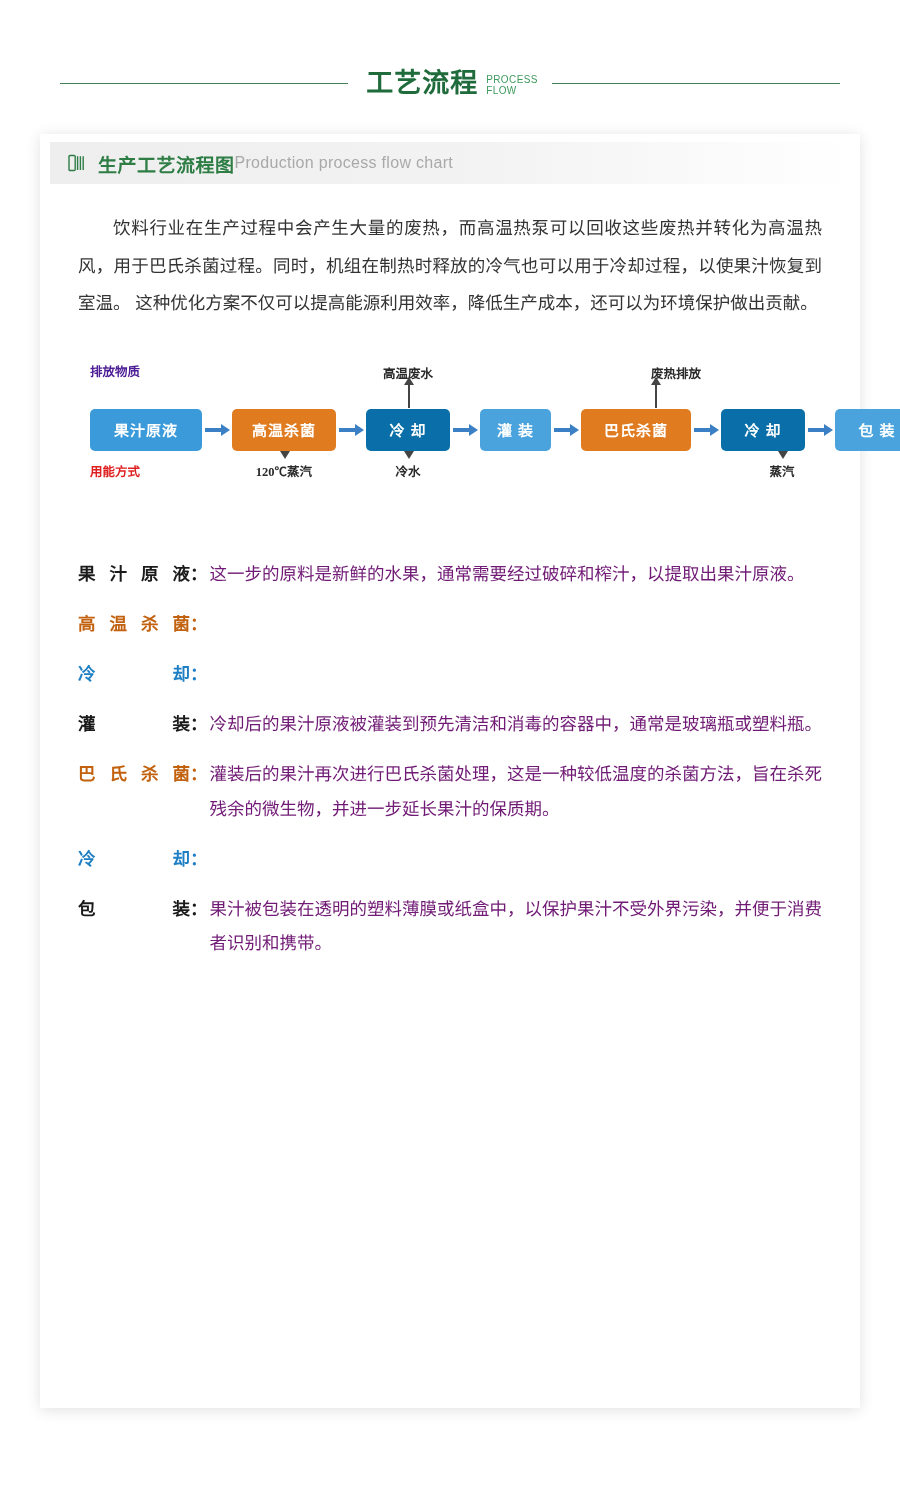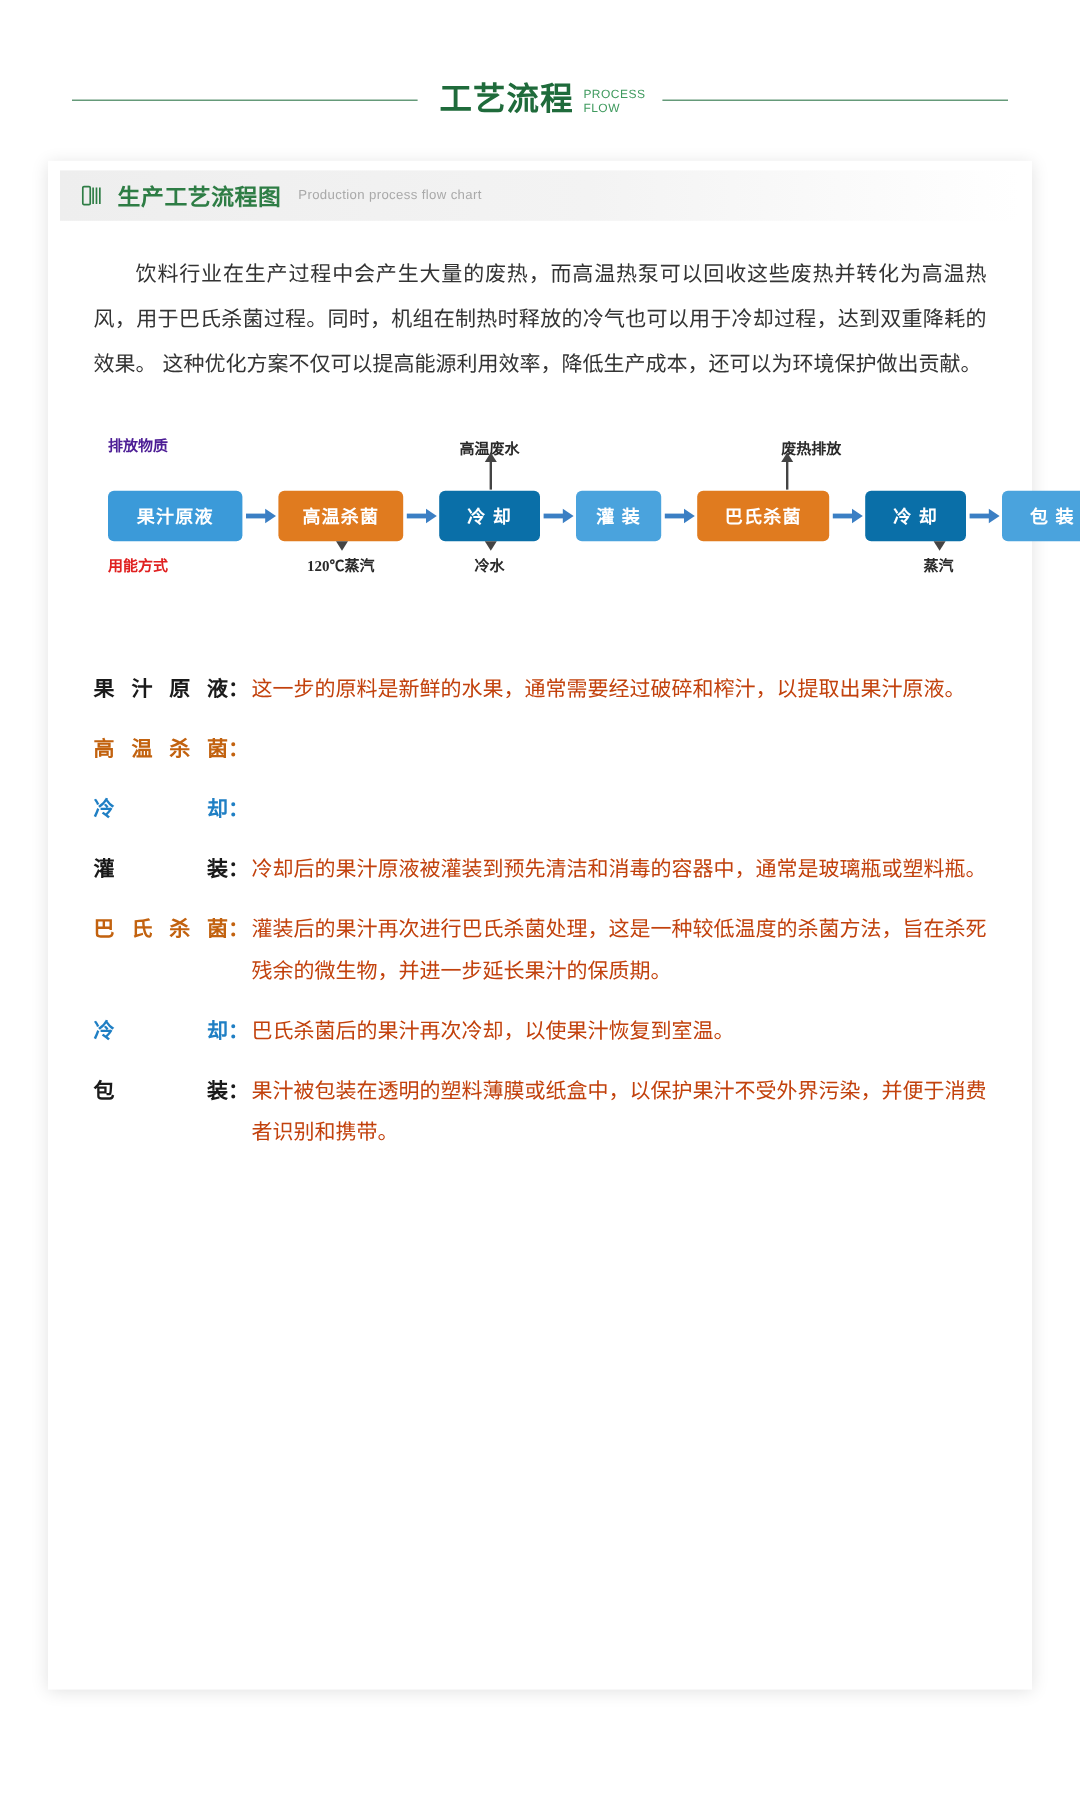--- a/index.html
+++ b/index.html
@@ -81,22 +81,21 @@
     align-items: center;
     justify-content: center;
   }
   .bar-title {
     font-size: 19px;
     font-weight: bold;
     color: #2e7d45;
     letter-spacing: .5px;
   }
   .bar-sub {
-    margin-left: 14px;
-    font-size: 11px;
+    font-size: 16px;
     color: #a9a9a9;
     letter-spacing: .3px;
   }
 
   
   .intro {
     margin: 26px 38px 0 38px;
     font-size: 17.5px;
     line-height: 2.15;
     color: #333;
@@ -212,21 +211,21 @@
   .step-colon {
     flex: 0 0 14px;
     font-size: 17.5px;
     font-weight: bold;
     line-height: 1.95;
   }
   .step-desc {
     flex: 1 1 auto;
     font-size: 17.5px;
     line-height: 1.95;
-    color: #c2410c;
+    color: #701a75;
     text-align: justify;
     padding-left: 2px;
   }
 </style>
 </head>
 <body>
 
 <div class="page-header">
   <div class="hdr-rule left"></div>
   <div class="hdr-title-zh">工艺流程</div>
@@ -245,21 +244,21 @@
         <rect x="2" y="2.5" width="6.2" height="15" rx="1" fill="none" stroke="#2e7d45" stroke-width="1.4"></rect>
         <line x1="10.6" y1="3.2" x2="10.6" y2="17" stroke="#2e7d45" stroke-width="1.4"></line>
         <line x1="13.4" y1="3.2" x2="13.4" y2="17" stroke="#2e7d45" stroke-width="1.4"></line>
         <line x1="16.2" y1="3.2" x2="16.2" y2="17" stroke="#2e7d45" stroke-width="1.4"></line>
       </svg>
     </span>
     <span class="bar-title">生产工艺流程图</span>
     <span class="bar-sub">Production process flow chart</span>
   </div>
 
-  <p class="intro">饮料行业在生产过程中会产生大量的废热，而高温热泵可以回收这些废热并转化为高温热风，用于巴氏杀菌过程。同时，机组在制热时释放的冷气也可以用于冷却过程，达到双重降耗的效果。 这种优化方案不仅可以提高能源利用效率，降低生产成本，还可以为环境保护做出贡献。</p>
+  <p class="intro">饮料行业在生产过程中会产生大量的废热，而高温热泵可以回收这些废热并转化为高温热风，用于巴氏杀菌过程。同时，机组在制热时释放的冷气也可以用于冷却过程，以使果汁恢复到室温。 这种优化方案不仅可以提高能源利用效率，降低生产成本，还可以为环境保护做出贡献。</p>
 
   <div class="flow-wrap">
     <div class="lbl blue" id="lbl-emission" style="left:50px; top:4px;">排放物质</div>
     <div class="lbl red" id="lbl-energy" style="left:50px; top:104px;">用能方式</div>
     <div class="flow-row" id="flow-row">
         <div class="node" style="background: rgb(59, 154, 217); width: 112px;">果汁原液</div>
         <div class="arrow">
           <span class="shaft" style="background: rgb(59, 127, 196);"></span>
           <span class="head" style="border-left-color: rgb(59, 127, 196);"></span>
         </div>
@@ -324,21 +323,20 @@
         <div class="step-desc">冷却后的果汁原液被灌装到预先清洁和消毒的容器中，通常是玻璃瓶或塑料瓶。</div>
       </div>
       <div class="step">
         <div class="step-term" style="color: rgb(194, 98, 15);">巴氏杀菌</div>
         <div class="step-colon" style="color: rgb(194, 98, 15);">：</div>
         <div class="step-desc">灌装后的果汁再次进行巴氏杀菌处理，这是一种较低温度的杀菌方法，旨在杀死残余的微生物，并进一步延长果汁的保质期。</div>
       </div>
       <div class="step">
         <div class="step-term" style="color: rgb(31, 127, 196);">冷却</div>
         <div class="step-colon" style="color: rgb(31, 127, 196);">：</div>
-        <div class="step-desc">巴氏杀菌后的果汁再次冷却，以使果汁恢复到室温。</div>
       </div>
       <div class="step">
         <div class="step-term" style="color: rgb(26, 26, 26);">包装</div>
         <div class="step-colon" style="color: rgb(26, 26, 26);">：</div>
         <div class="step-desc">果汁被包装在透明的塑料薄膜或纸盒中，以保护果汁不受外界污染，并便于消费者识别和携带。</div>
       </div>
     </div>
 
 </div>
 

